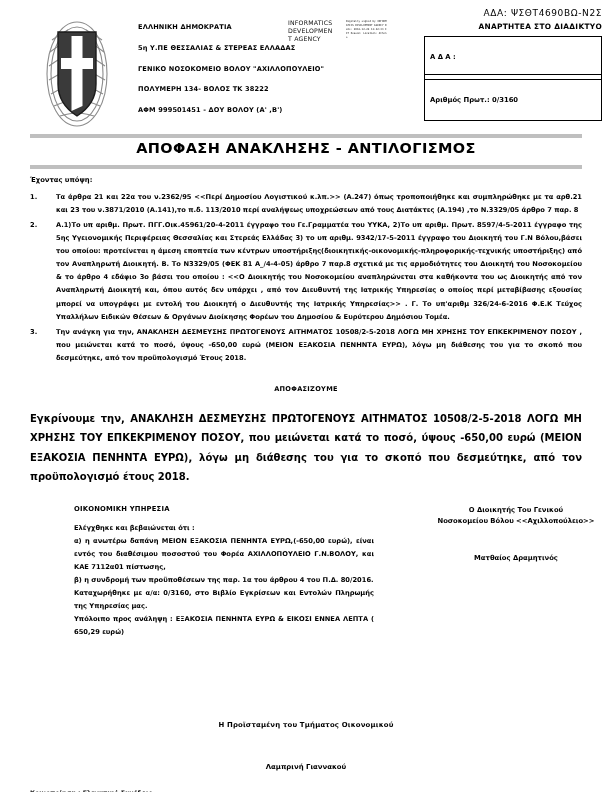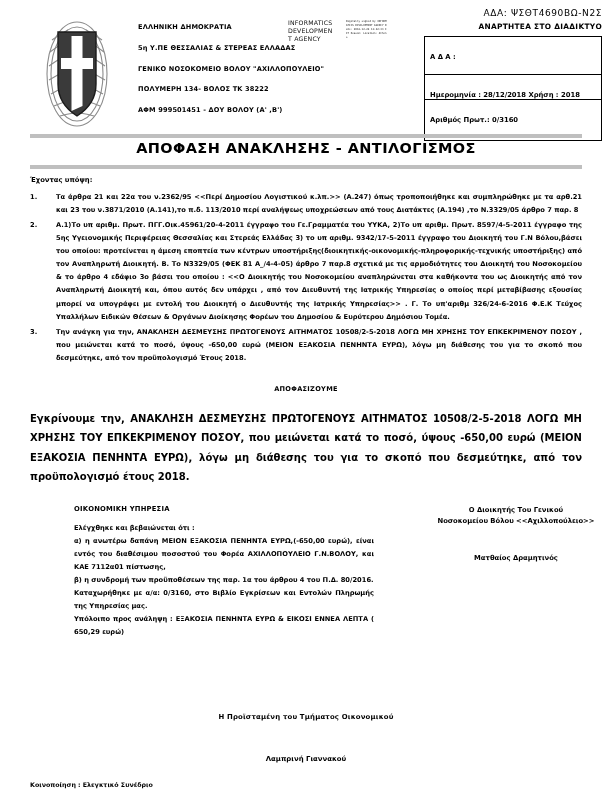--- a/index.html
+++ b/index.html
@@ -110,21 +110,21 @@
     font-size: 6.8px;
     font-weight: bold;
     padding: 20px 5px;
     white-space: nowrap;
     display: flex;
     align-items: center;
     background: #fff;
   }
   .box-aaa   { left: 424px; top: 36px;  width: 178px; height: 17px; }
   .box-date  { left: 424px; top: 74px;  width: 178px; height: 14px; }
-  .box-prot  { left: 424px; top: 99px;  width: 178px; height: 18px; }
+  .box-prot  { left: 424px; top: 79px;  width: 178px; height: 18px; }
   .box-desm  { left: 424px; top: 112px; width: 178px; height: 14px; }
 
   
   .rule {
     position: absolute;
     left: 30px;
     width: 552px;
     height: 4px;
     background: #bfbfbf;
   }
@@ -224,21 +224,21 @@
     font-weight: bold;
     line-height: 1.7;
   }
   .r-name {
     margin-top: 26px;
     font-size: 6.8px;
     font-weight: bold;
   }
 
   .centered-role {
-    margin-top: 18px;
+    margin-top: 26px;
     text-align: center;
     font-size: 6.9px;
     font-weight: bold;
     letter-spacing: 0.2px;
   }
   .centered-name {
     margin-top: 34px;
     text-align: center;
     font-size: 6.9px;
     font-weight: bold;

